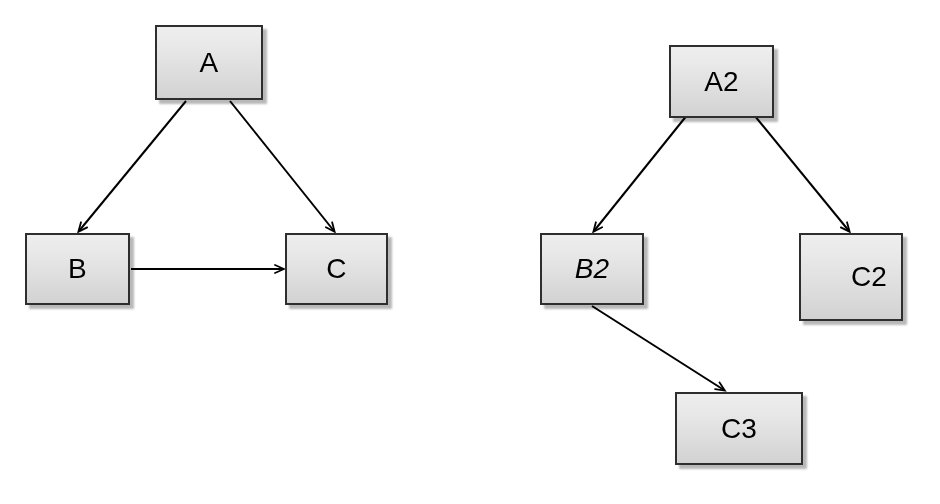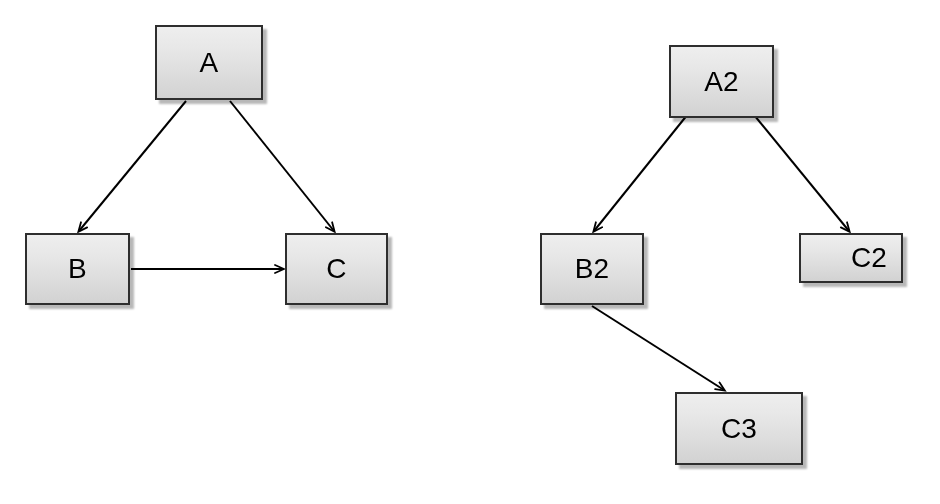--- a/index.html
+++ b/index.html
@@ -75,24 +75,24 @@
       </div>
       <div class="graph-node" style="left: 25px; top: 233px; width: 105px; height: 72px;">
         <span class="graph-node-label">B</span>
       </div>
       <div class="graph-node" style="left: 285px; top: 233px; width: 103px; height: 72px;">
         <span class="graph-node-label">C</span>
       </div>
       <div class="graph-node" style="left: 669px; top: 25px; width: 105px; height: 73px; margin-top: 20px;">
         <span class="graph-node-label">A2</span>
       </div>
-      <div class="graph-node" style="left: 540px; top: 233px; width: 104px; height: 72px;">
+      <div class="graph-node" style="left: 540px; top: 233px; width: 104px; height: 72px; font-style: italic;">
         <span class="graph-node-label">B2</span>
       </div>
-      <div class="graph-node" style="left: 799px; top: 233px; width: 104px; height: 50px; padding-left: 36px;">
+      <div class="graph-node" style="left: 799px; top: 233px; width: 104px; height: 88px; padding-left: 36px;">
         <span class="graph-node-label">C2</span>
       </div>
       <div class="graph-node" style="left: 675px; top: 392px; width: 128px; height: 73px;">
         <span class="graph-node-label">C3</span>
       </div>
     </div>
 
 </div>
 
 </body></html>

